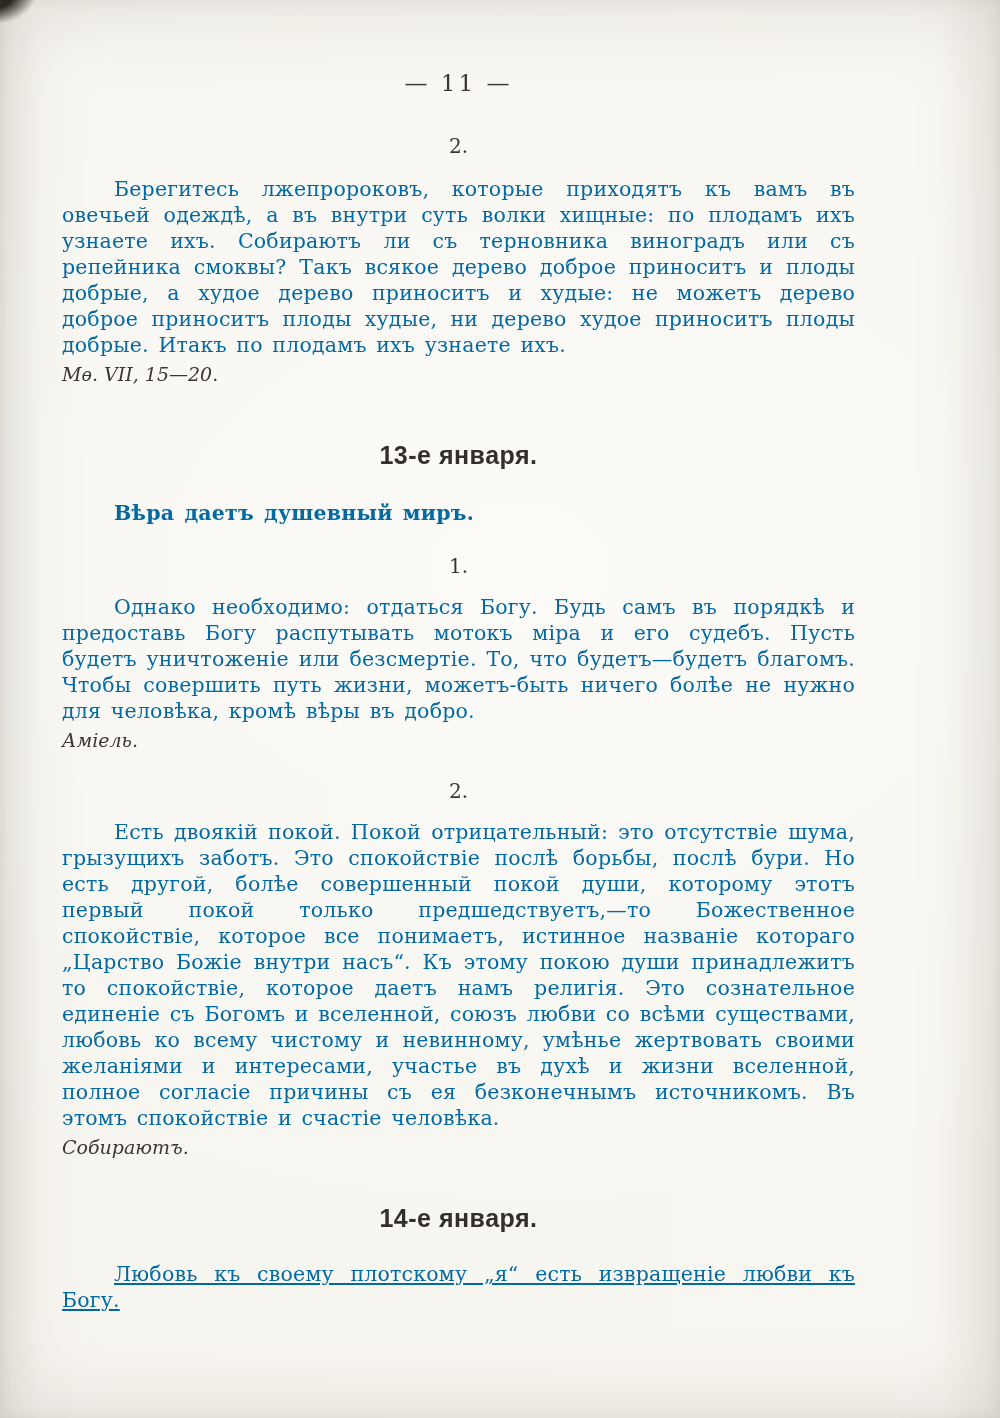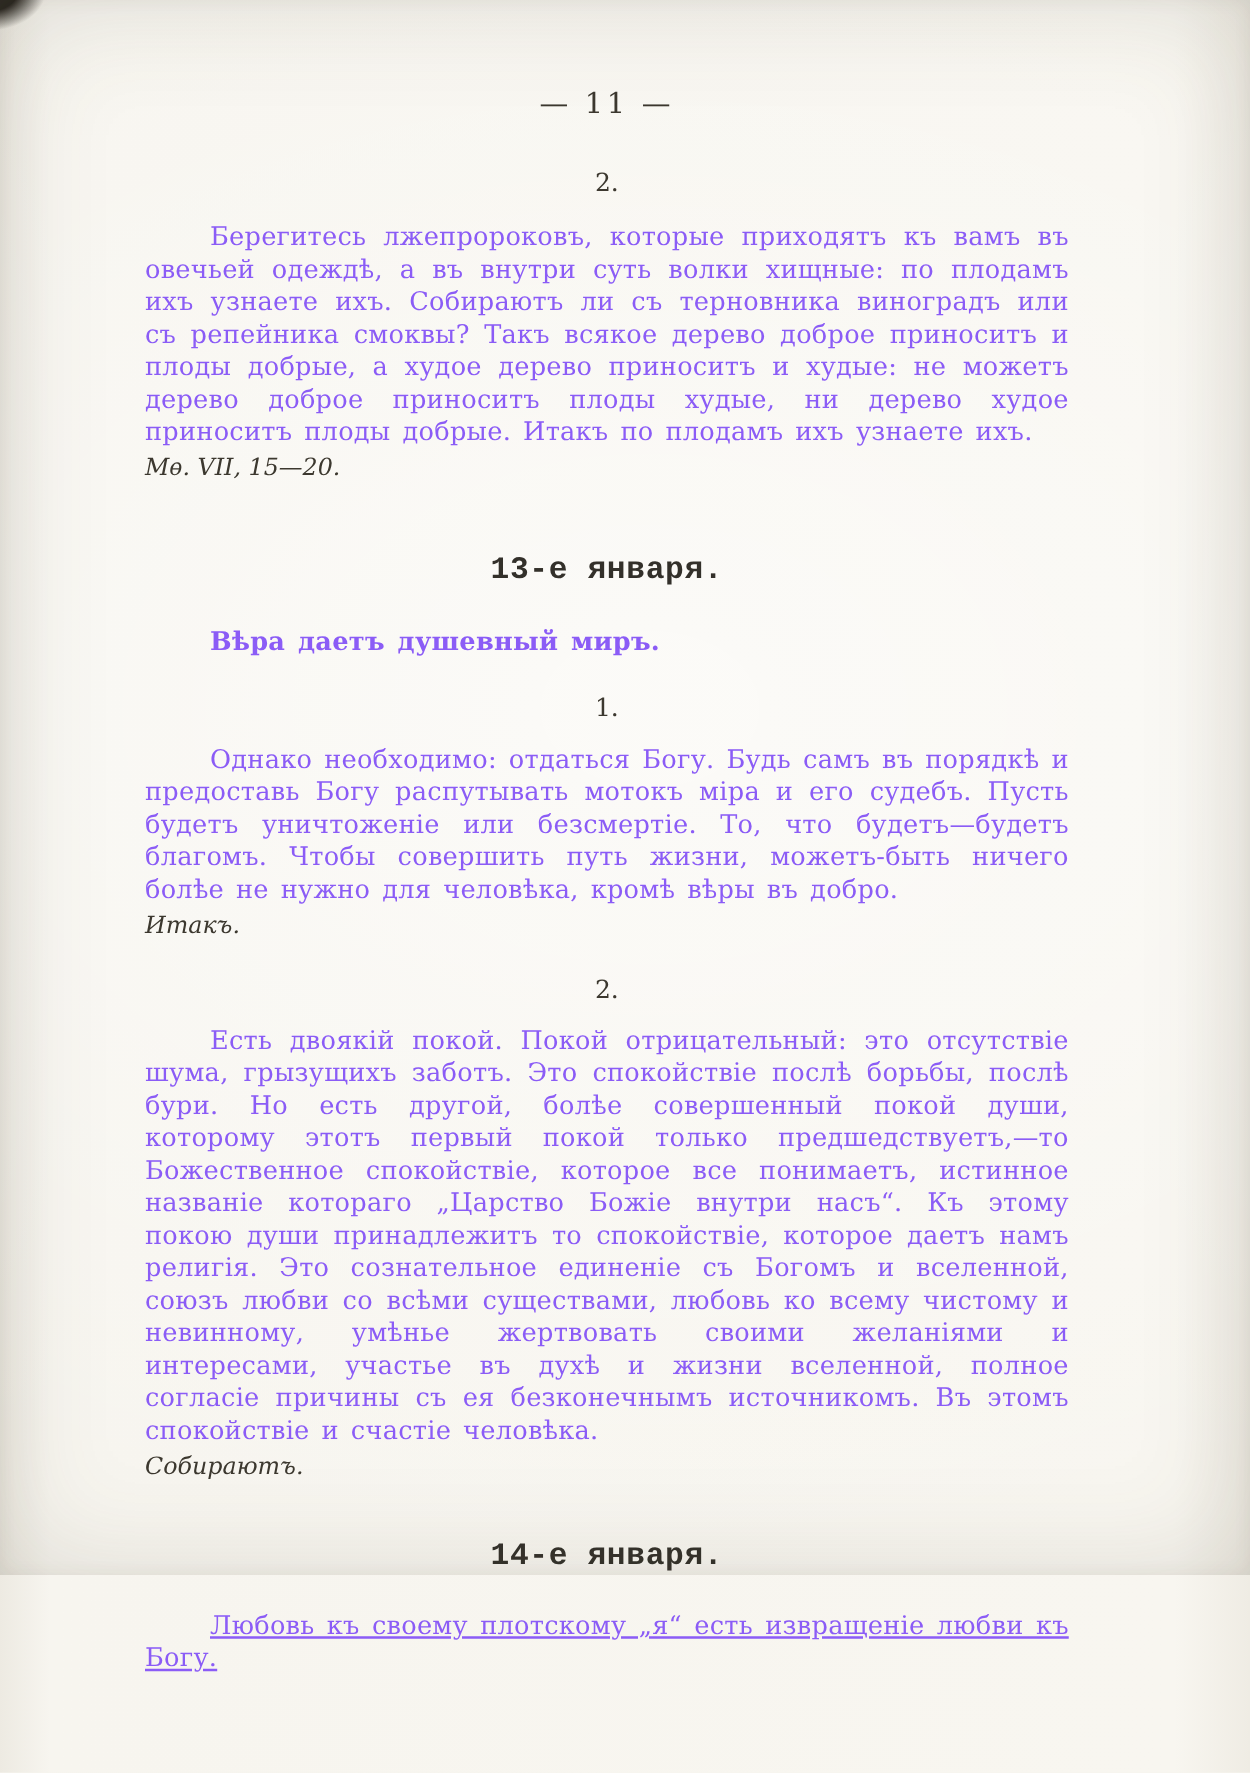--- a/index.html
+++ b/index.html
@@ -30,54 +30,54 @@
     left: -10px;
     width: 46px;
     height: 32px;
     background: radial-gradient(ellipse at top left, #26231e 0%, #26231e 38%, rgba(38,35,30,0) 72%);
     pointer-events: none;
   }
   .page {
     position: relative;
     box-sizing: border-box;
     width: 1000px;
-    height: 1260px;
-    padding: 70px 145px 0 116px;
+    height: 1418px;
+    padding: 70px 145px 0 62px;
   }
   .page-number {
     text-align: center;
     font-size: 23px;
     letter-spacing: 3px;
     color: #3c382f;
   }
   .section-num {
     text-align: center;
     font-size: 20px;
     color: #3c382f;
   }
   .para {
     margin: 0;
     font-size: 20.5px;
     line-height: 26px;
     text-align: justify;
     text-indent: 52px;
     letter-spacing: 0.01em;
     word-spacing: 0.14em;
-    color: #8b5cf6;
+    color: #0369a1;
   }
   .attribution {
     font-style: italic;
     font-size: 19px;
     margin-right: 65px;
     color: #3c382f;
   }
   .date-heading {
     margin: 0;
     text-align: center;
-    font-family: Liberation Mono, monospace;
+    font-family: Liberation Sans, sans-serif;
     font-weight: 700;
     font-size: 25px;
     letter-spacing: 0.5px;
     color: #33302a;
   }
   
   .mt-vnum   { margin-top: 38px; }
   .mt-vtext  { margin-top: 18px; }
   .mt-attr   { margin-top: 5px; }
   .mt-h13    { margin-top: 56px; }
@@ -103,21 +103,21 @@
   <div class="attribution mt-attr">Мѳ. VII, 15—20.</div>
 
   <h2 class="date-heading mt-h13">13-е января.</h2>
 
   <p class="para mt-ep13">Вѣра даетъ душевный миръ.</p>
 
   <div class="section-num mt-snum">1.</div>
 
   <p class="para mt-stext">Однако необходимо: отдаться Богу. Будь самъ въ порядкѣ и предоставь Богу распутывать мотокъ міра и его судебъ. Пусть будетъ уничтоженіе или безсмертіе. То, что будетъ—будетъ благомъ. Чтобы совершить путь жизни, можетъ-быть ничего болѣе не нужно для человѣка, кромѣ вѣры въ добро.</p>
 
-  <div class="attribution mt-attr">Итакъ.</div>
+  <div class="attribution mt-attr">Аміель.</div>
 
   <div class="section-num mt-snum">2.</div>
 
   <p class="para mt-stext">Есть двоякій покой. Покой отрицательный: это отсутствіе шума, грызущихъ заботъ. Это спокойствіе послѣ борьбы, послѣ бури. Но есть другой, болѣе совершенный покой души, которому этотъ первый покой только предшедствуетъ,—то Божественное спокойствіе, которое все понимаетъ, истинное названіе котораго „Царство Божіе внутри насъ“. Къ этому покою души принадлежитъ то спокойствіе, которое даетъ намъ религія. Это сознательное единеніе съ Богомъ и вселенной, союзъ любви со всѣми существами, любовь ко всему чистому и невинному, умѣнье жертвовать своими желаніями и интересами, участье въ духѣ и жизни вселенной, полное согласіе причины съ ея безконечнымъ источникомъ. Въ этомъ спокойствіе и счастіе человѣка.</p>
 
   <div class="attribution mt-attr">Собираютъ.</div>
 
   <h2 class="date-heading mt-h14">14-е января.</h2>
 
   <p class="para mt-ep14">Любовь къ своему плотскому „я“ есть извращеніе любви къ Богу.</p>

